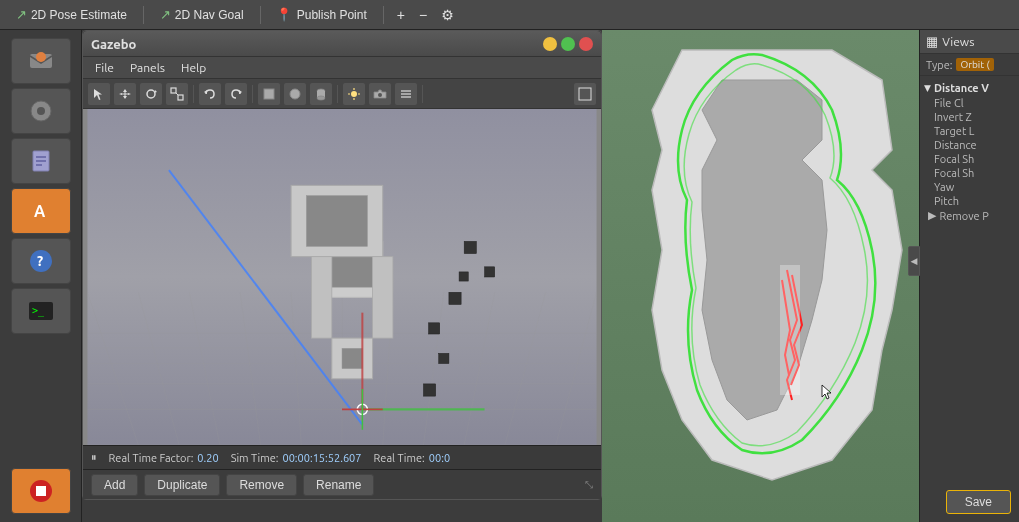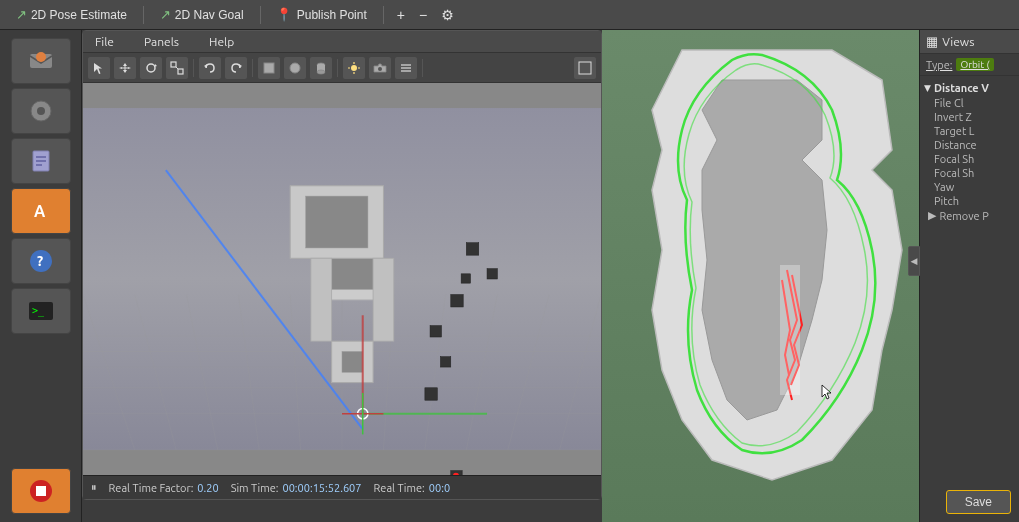--- a/index.html
+++ b/index.html
@@ -145,21 +145,21 @@
     .wc-min { background: #f0c040; }
     .wc-max { background: #50c050; }
     .wc-close { background: #e05050; }
 
     #gazebo-menubar {
       background: #4a4a4a;
       height: 22px;
       display: flex;
       align-items: center;
       padding: 0 4px;
-      gap: 14px;
+      gap: 0;
       border-bottom: 1px solid #333;
     }
     .gazebo-menu-item {
       padding: 2px 8px;
       cursor: pointer;
       border-radius: 3px;
       font-size: 12px;
     }
 
     #gazebo-toolbar {
@@ -267,26 +267,25 @@
       margin-right: 4px;
       font-size: 13px;
     }
     #views-type-row {
       display: flex;
       align-items: center;
       padding: 4px 6px;
       gap: 4px;
       border-bottom: 1px solid #333;
       font-size: 11px;
-      text-decoration: underline;
     }
     #views-type-label { color: #bbb; }
     #views-type-value {
       color: #e0e0e0;
-      background: #4d7c0f;
+      background: #a16207;
       padding: 1px 4px;
       border-radius: 2px;
       font-size: 10px;
     }
     #current-view-section {
       padding: 4px 0;
     }
     .cv-header {
       display: flex;
       align-items: center;
@@ -419,20 +418,28 @@
   <div style="flex:1"></div>
   <div class="left-icon active">
     <svg viewBox="0 0 28 28" fill="none">
       <circle cx="14" cy="14" r="11" fill="#cc2222"></circle>
       <rect x="9" y="9" width="10" height="10" fill="#fff"></rect>
     </svg>
   </div>
 </div>
 
 <div id="gazebo-window">
+  <div id="gazebo-titlebar">
+    <span id="gazebo-title">Gazebo</span>
+    <div class="window-controls">
+      <button class="wc-btn wc-min"></button>
+      <button class="wc-btn wc-max"></button>
+      <button class="wc-btn wc-close"></button>
+    </div>
+  </div>
   <div id="gazebo-menubar">
     <span class="gazebo-menu-item">File</span>
     <span class="gazebo-menu-item">Panels</span>
     <span class="gazebo-menu-item">Help</span>
   </div>
   <div id="gazebo-toolbar">
 
     <div class="gz-tool-btn">
       <svg width="14" height="14" viewBox="0 0 14 14">
           <path d="M2 2 L2 11 L5 8 L7 13 L8.5 12.5 L6.5 7.5 L10 7.5 Z" fill="#ddd"></path>
@@ -599,20 +606,28 @@
     <span class="status-item">
       <span>Sim Time:</span>
       <span class="status-value">00:00:15:52.607</span>
     </span>
     <span class="status-item">
       <span>Real Time:</span>
       <span class="status-value">00:0</span>
     </span>
   </div>
 
+  <div id="gazebo-bottombar">
+    <button class="gz-bottom-btn">Add</button>
+    <button class="gz-bottom-btn">Duplicate</button>
+    <button class="gz-bottom-btn">Remove</button>
+    <button class="gz-bottom-btn">Rename</button>
+    <div style="flex:1"></div>
+    <span style="color:#888; cursor:se-resize; font-size:10px;">⤡</span>
+  </div>
 </div>
 
 <div id="rviz-main">
   <svg width="100%" height="100%" viewBox="0 0 317 492" xmlns="http://www.w3.org/2000/svg">
     <defs>
       <linearGradient id="bgGrad" x1="0" y1="0" x2="0" y2="1">
         <stop offset="0%" stop-color="#6a8a6a"></stop>
         <stop offset="100%" stop-color="#5a7a5a"></stop>
       </linearGradient>
     </defs>

